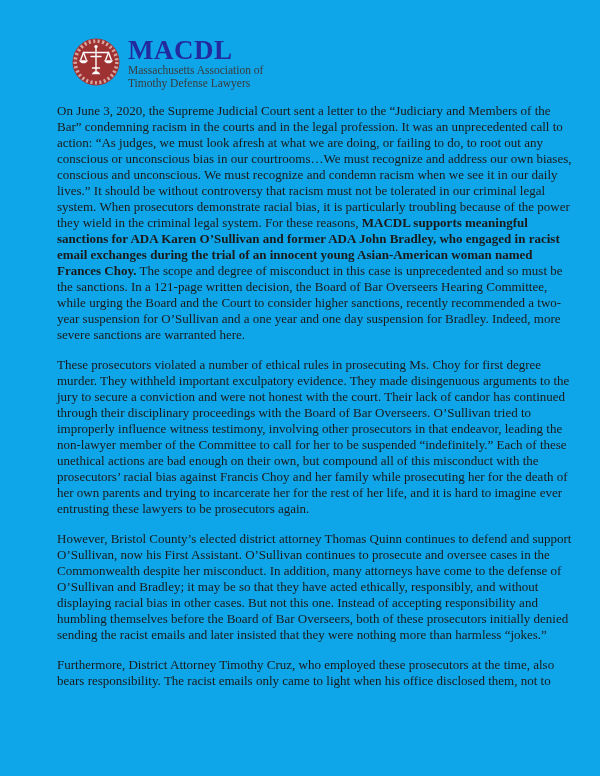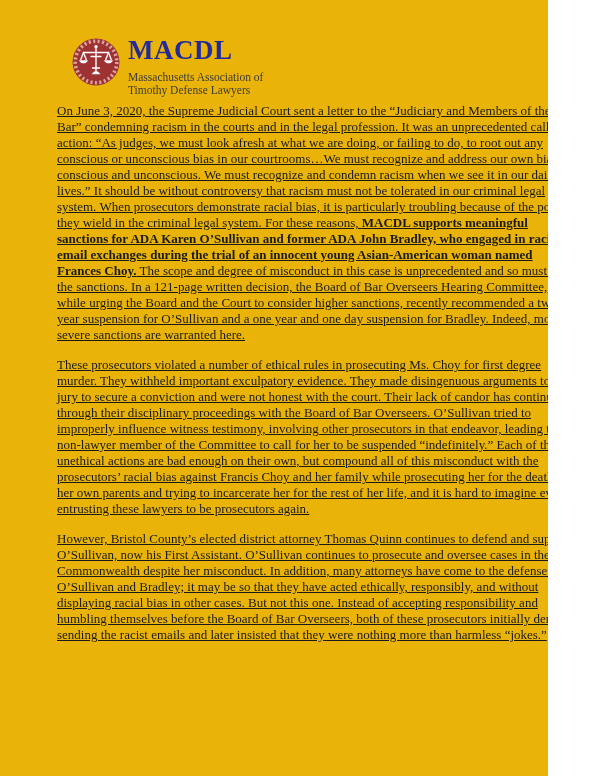--- a/index.html
+++ b/index.html
@@ -1,21 +1,21 @@
 <!DOCTYPE html>
 <html><head>
 <meta charset="utf-8">
 <style>
   html, body { margin: 0; padding: 0; background: #ffffff; }
   body { width: 600px; height: 776px; }
   .page {
     position: relative;
-    width: 548px;
+    width: 600px;
     height: 776px;
-    background: #eab308;
+    background: #0ea5e9;
     overflow: hidden;
     font-family: "Liberation Serif", serif;
   }
   .logo {
     position: absolute;
     left: 71px;
     top: 35px;
     display: flex;
     align-items: flex-start;
     gap: 7px;
@@ -29,35 +29,34 @@
   }
   .logo-text { padding-top: 3px; }
   .logo-acronym {
     font-size: 27px;
     font-weight: 700;
     line-height: 24px;
     color: #232a9c;
     letter-spacing: 0.5px;
   }
   .logo-orgname {
-    margin-top: 9px;
+    margin-top: 2px;
     font-size: 11.5px;
     line-height: 13px;
     color: #3b3b3b;
   }
   .letter-body {
     position: absolute;
     left: 57px;
     top: 103px;
     width: 518px;
     font-size: 13px;
     line-height: 16px;
     color: #1a1a1a;
     text-align: left;
-    text-decoration: underline;
   }
   .letter-body p { margin: 0 0 14px 0; }
   .letter-body b { font-weight: 700; }
 </style>
 </head>
 <body>
 
 <div class="page">
 
   <div class="logo">
@@ -88,15 +87,16 @@
         <div>Massachusetts Association of</div>
         <div>Timothy Defense Lawyers</div>
       </div>
     </div>
   </div>
 
   <div class="letter-body" id="letter-body">
       <p><span>On June 3, 2020, the Supreme Judicial Court sent a letter to the “Judiciary and Members of the Bar” condemning racism in the courts and in the legal profession. It was an unprecedented call to action: “As judges, we must look afresh at what we are doing, or failing to do, to root out any conscious or unconscious bias in our courtrooms…We must recognize and address our own biases, conscious and unconscious. We must recognize and condemn racism when we see it in our daily lives.” It should be without controversy that racism must not be tolerated in our criminal legal system. When prosecutors demonstrate racial bias, it is particularly troubling because of the power they wield in the criminal legal system. For these reasons, </span><b>MACDL supports meaningful sanctions for ADA Karen O’Sullivan and former ADA John Bradley, who engaged in racist email exchanges during the trial of an innocent young Asian-American woman named Frances Choy.</b><span> The scope and degree of misconduct in this case is unprecedented and so must be the sanctions. In a 121-page written decision, the Board of Bar Overseers Hearing Committee, while urging the Board and the Court to consider higher sanctions, recently recommended a two-year suspension for O’Sullivan and a one year and one day suspension for Bradley. Indeed, more severe sanctions are warranted here.</span></p>
       <p><span>These prosecutors violated a number of ethical rules in prosecuting Ms. Choy for first degree murder. They withheld important exculpatory evidence. They made disingenuous arguments to the jury to secure a conviction and were not honest with the court. Their lack of candor has continued through their disciplinary proceedings with the Board of Bar Overseers. O’Sullivan tried to improperly influence witness testimony, involving other prosecutors in that endeavor, leading the non-lawyer member of the Committee to call for her to be suspended “indefinitely.” Each of these unethical actions are bad enough on their own, but compound all of this misconduct with the prosecutors’ racial bias against Francis Choy and her family while prosecuting her for the death of her own parents and trying to incarcerate her for the rest of her life, and it is hard to imagine ever entrusting these lawyers to be prosecutors again.</span></p>
       <p><span>However, Bristol County’s elected district attorney Thomas Quinn continues to defend and support O’Sullivan, now his First Assistant. O’Sullivan continues to prosecute and oversee cases in the Commonwealth despite her misconduct. In addition, many attorneys have come to the defense of O’Sullivan and Bradley; it may be so that they have acted ethically, responsibly, and without displaying racial bias in other cases. But not this one. Instead of accepting responsibility and humbling themselves before the Board of Bar Overseers, both of these prosecutors initially denied sending the racist emails and later insisted that they were nothing more than  harmless “jokes.”</span></p>
+      <p><span>Furthermore, District Attorney Timothy Cruz, who employed these prosecutors at the time, also bears responsibility. The racist emails only came to light when his office disclosed them, not to</span></p>
     </div>
 
 </div>
 
 </body></html>

